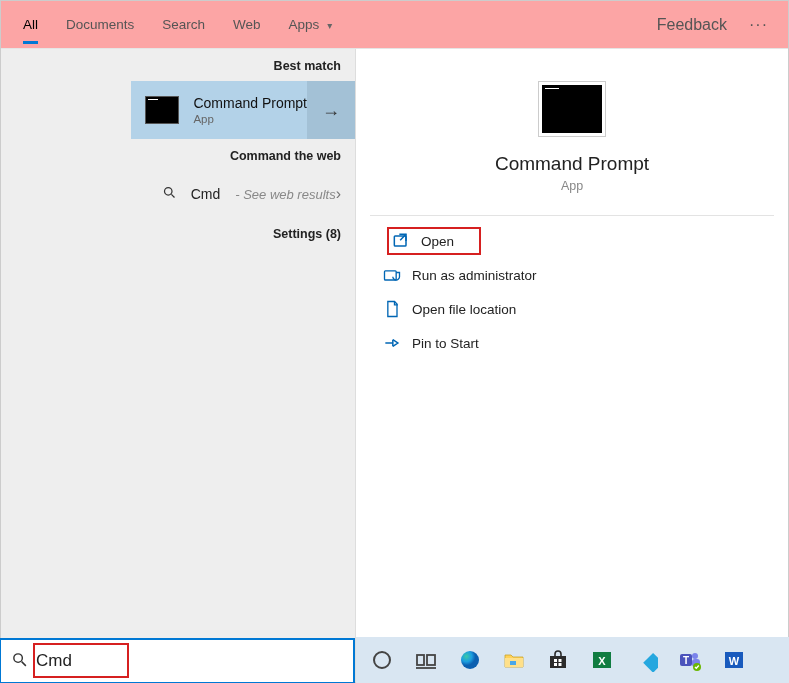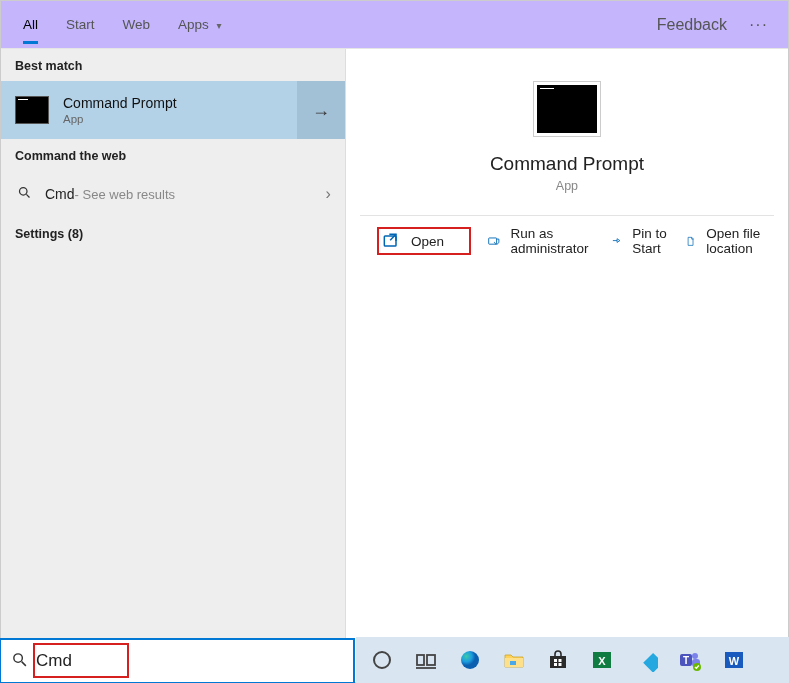--- a/index.html
+++ b/index.html
@@ -1,62 +1,62 @@
 <!DOCTYPE html>
 <html><head>
 <meta charset="utf-8">
 <style>
   * { box-sizing: border-box; margin: 0; padding: 0; font-family: "Segoe UI", Arial, sans-serif; }
   body { background: #fff; width: 789px; height: 683px; overflow: hidden; position: relative; }
 
-  .window { width: 789px; height: 683px; border: 1px solid #ccc; background: #c4b5fd; display: flex; flex-direction: column; }
+  .window { width: 789px; height: 683px; border: 1px solid #ccc; background: #fca5a5; display: flex; flex-direction: column; }
 
   
   .tabs { display: flex; align-items: center; height: 48px; padding: 0 8px; border-bottom: 1px solid #e5e5e5; gap: 0; }
   .tab { padding: 12px 14px; font-size: 13.5px; color: #555; cursor: pointer; position: relative; }
   .tab.active { color: #000; font-weight: 400; }
   .tab.active::after { content: ""; position: absolute; left: 14px; right: 14px; bottom: 0; height: 3px; background: #0078d4; }
   .tab .caret { display:inline-block; margin-left:4px; font-size:10px; color:#666; }
   .tabs-spacer { flex: 1; }
   .feedback { font-size: 16px; color: #555; padding: 12px 10px; cursor: pointer; }
   .more-dots { font-size: 16px; color: #555; padding: 10px 12px; cursor: pointer; letter-spacing: 1px; }
 
   
   .main { flex: 1; display: flex; min-height: 0; }
-  .left { width: 355px; background: #eeeeee; display: flex; flex-direction: column; border-right: 1px solid #ddd; }
+  .left { width: 355px; background: #eeeeee; display: flex; flex-direction: column; border-right: 1px solid #ddd; align-items: flex-end; }
   .right { flex: 1; background: #fff; display: flex; flex-direction: column; padding: 22px 10px 10px 10px; }
 
   .section-label { font-size: 12.5px; font-weight: 600; color: #222; padding: 10px 14px 8px 14px; }
 
   .result-row { display: flex; align-items: center; height: 58px; padding: 0 0 0 14px; cursor: pointer; }
   .result-row.selected { background: #b3d2e8; }
   .result-icon { width: 34px; height: 28px; background: #000; border: 1px solid #555; margin-right: 14px; display:inline-block; position:relative; }
   .result-icon::before { content:""; position:absolute; top:2px; left:2px; width:10px; height:1px; background:#fff; }
   .result-text { flex: 1; display: flex; flex-direction: column; justify-content: center; }
   .result-title { font-size: 14px; color: #111; }
   .result-sub { font-size: 11.5px; color: #666; margin-top: 2px; }
   .result-action { width: 48px; height: 58px; background: #a3c1d6; display:flex; align-items:center; justify-content:center; color:#333; font-size:18px; }
 
   .web-row { display: flex; align-items: center; height: 46px; padding: 0 14px; cursor: pointer; }
   .web-row .search-ico { width: 18px; text-align:center; margin-right: 12px; color:#333; font-size:15px; }
   .web-row .web-title { font-size: 14px; color: #222; }
-  .web-row .web-sub { font-size: 13px; color: #888; margin-left: 0; }
+  .web-row .web-sub { font-size: 13px; color: #888; margin-left: 15px; font-style: italic; }
   .web-row .chev { margin-left:auto; color:#777; font-size:16px; }
 
   
   .preview { display:flex; flex-direction:column; align-items:center; padding: 4px 0 18px 0; }
   .preview-tile { width: 68px; height: 56px; border: 1px solid #ccc; padding: 3px; margin-top: 6px; }
   .preview-tile-inner { width: 100%; height: 100%; background: #000; position:relative; }
   .preview-tile-inner::before { content:""; position:absolute; top:3px; left:3px; width:14px; height:1px; background:#fff; }
   .preview-title { font-size: 19px; font-weight: 400; color: #222; margin-top: 16px; }
   .preview-sub { font-size: 12.5px; color: #888; margin-top: 4px; }
 
   .divider { height:1px; background:#e3e3e3; margin: 4px 4px 6px 4px; }
 
-  .actions { display:flex; flex-direction:row; padding: 2px 8px; }
+  .actions { display:flex; flex-direction:column; padding: 2px 8px; text-align: right; }
   .action { display:flex; align-items:center; height: 34px; padding: 0 8px; font-size: 13.5px; color:#222; cursor:pointer; }
   .action .ico { width: 20px; height: 20px; display:inline-flex; align-items:center; justify-content:center; margin-right: 10px; color:#0066b4; }
   .action-wrap.highlight { border: 2.5px solid #d62020; padding: 2px 2px; width: 94px; margin-left: 5px; }
   .action-wrap { display:inline-flex; align-items:center; }
 
   
   .search-bar { height: 46px; border: 2px solid #0078d4; display:flex; align-items:center; padding: 0 6px 0 10px; background:#fff; width:356px; position:absolute; left:-1px; bottom:-1px; }
   .search-bar .mag { font-size:16px; color:#333; margin-right:8px; }
   .search-bar input { border:none; outline:none; font-size:17px; color:#222; flex:1; background:transparent; }
   .search-hl { position:absolute; border:2.5px solid #d62020; pointer-events:none; }
@@ -67,21 +67,22 @@
   .tb-item { width:40px; height:40px; display:flex; align-items:center; justify-content:center; cursor:pointer; border-radius:2px; }
   .tb-item svg { width:24px; height:24px; }
 </style>
 </head>
 <body>
 
 <div class="window">
 
   <div class="tabs">
     <div class="tab active">All</div>
-    <div class="tab">Start</div>
+    <div class="tab">Documents</div>
+    <div class="tab">Search</div>
     <div class="tab">Web</div>
     <div class="tab">
       <span>Apps</span>
       <span class="caret">▾</span>
     </div>
     <div class="tabs-spacer"></div>
     <div class="feedback">Feedback</div>
     <div class="more-dots">···</div>
   </div>
 
@@ -149,37 +150,37 @@
             <svg viewBox="0 0 24 24" fill="none" stroke="#0066b4" stroke-width="1.6">
                 <rect x="3" y="7" width="14" height="11" rx="1"></rect>
                 <path d="M17 9 l4 0 v5 c0 2 -2 4 -4 4 c-2 0 -4 -2 -4 -4"></path>
               </svg>
           </span>
           <span>Run as administrator</span>
         </div>
 
         <div class="action">
           <span class="ico">
+            <svg viewBox="0 0 24 24" fill="none" stroke="#0066b4" stroke-width="1.6">
+                <path d="M7 3 h8 l3 3 v15 h-11 z"></path>
+                <path d="M15 3 v4 h4"></path>
+              </svg>
+          </span>
+          <span>Open file location</span>
+        </div>
+
+        <div class="action">
+          <span class="ico">
             <svg viewBox="0 0 24 24" fill="none" stroke="#0066b4" stroke-width="1.8">
                 <path d="M4 12 h9"></path>
                 <path d="M13 8 v8"></path>
                 <path d="M13 8 l6 4 l-6 4"></path>
               </svg>
           </span>
           <span>Pin to Start</span>
-        </div>
-
-        <div class="action">
-          <span class="ico">
-            <svg viewBox="0 0 24 24" fill="none" stroke="#0066b4" stroke-width="1.6">
-                <path d="M7 3 h8 l3 3 v15 h-11 z"></path>
-                <path d="M15 3 v4 h4"></path>
-              </svg>
-          </span>
-          <span>Open file location</span>
         </div>
 
 
       </div>
     </div>
   </div>
 
   <div class="search-bar">
     <span class="mag">
       <svg viewBox="0 0 24 24" width="17" height="17" fill="none" stroke="#333" stroke-width="2">

